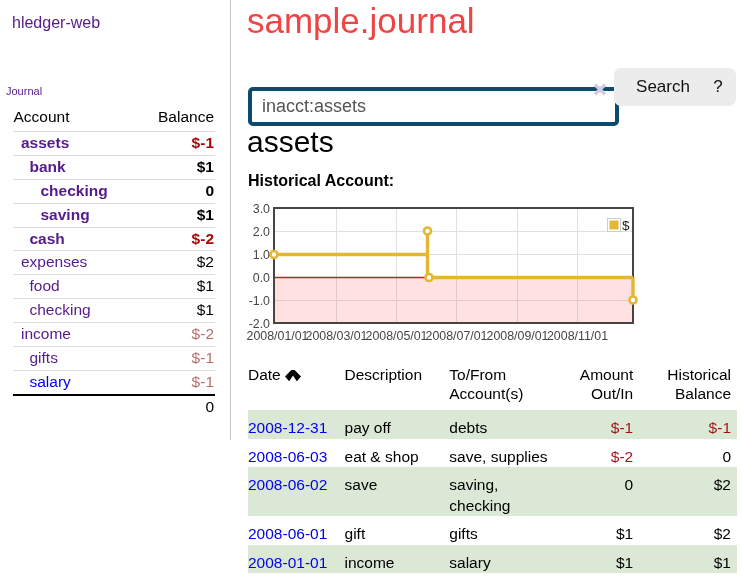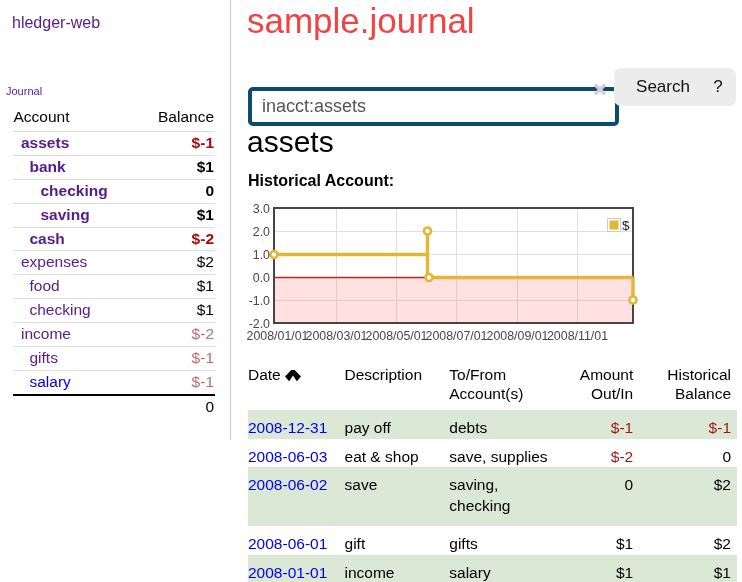--- a/index.html
+++ b/index.html
@@ -195,21 +195,21 @@
           <td class="ra neg">$-1</td>
           <td class="ra neg">$-1</td>
         </tr>
     <tr style="height:25px">
           <td><a class="blue" href="#">2008-06-03</a></td>
           <td>eat &amp; shop</td>
           <td>save, supplies</td>
           <td class="ra neg">$-2</td>
           <td class="ra">0</td>
         </tr>
-    <tr class="g" style="height:59px">
+    <tr class="g" style="height:49px">
           <td><a class="blue" href="#">2008-06-02</a></td>
           <td>save</td>
           <td>saving,<br>checking</td>
           <td class="ra">0</td>
           <td class="ra">$2</td>
         </tr>
     <tr style="height:25px">
           <td><a class="blue" href="#">2008-06-01</a></td>
           <td>gift</td>
           <td>gifts</td>

